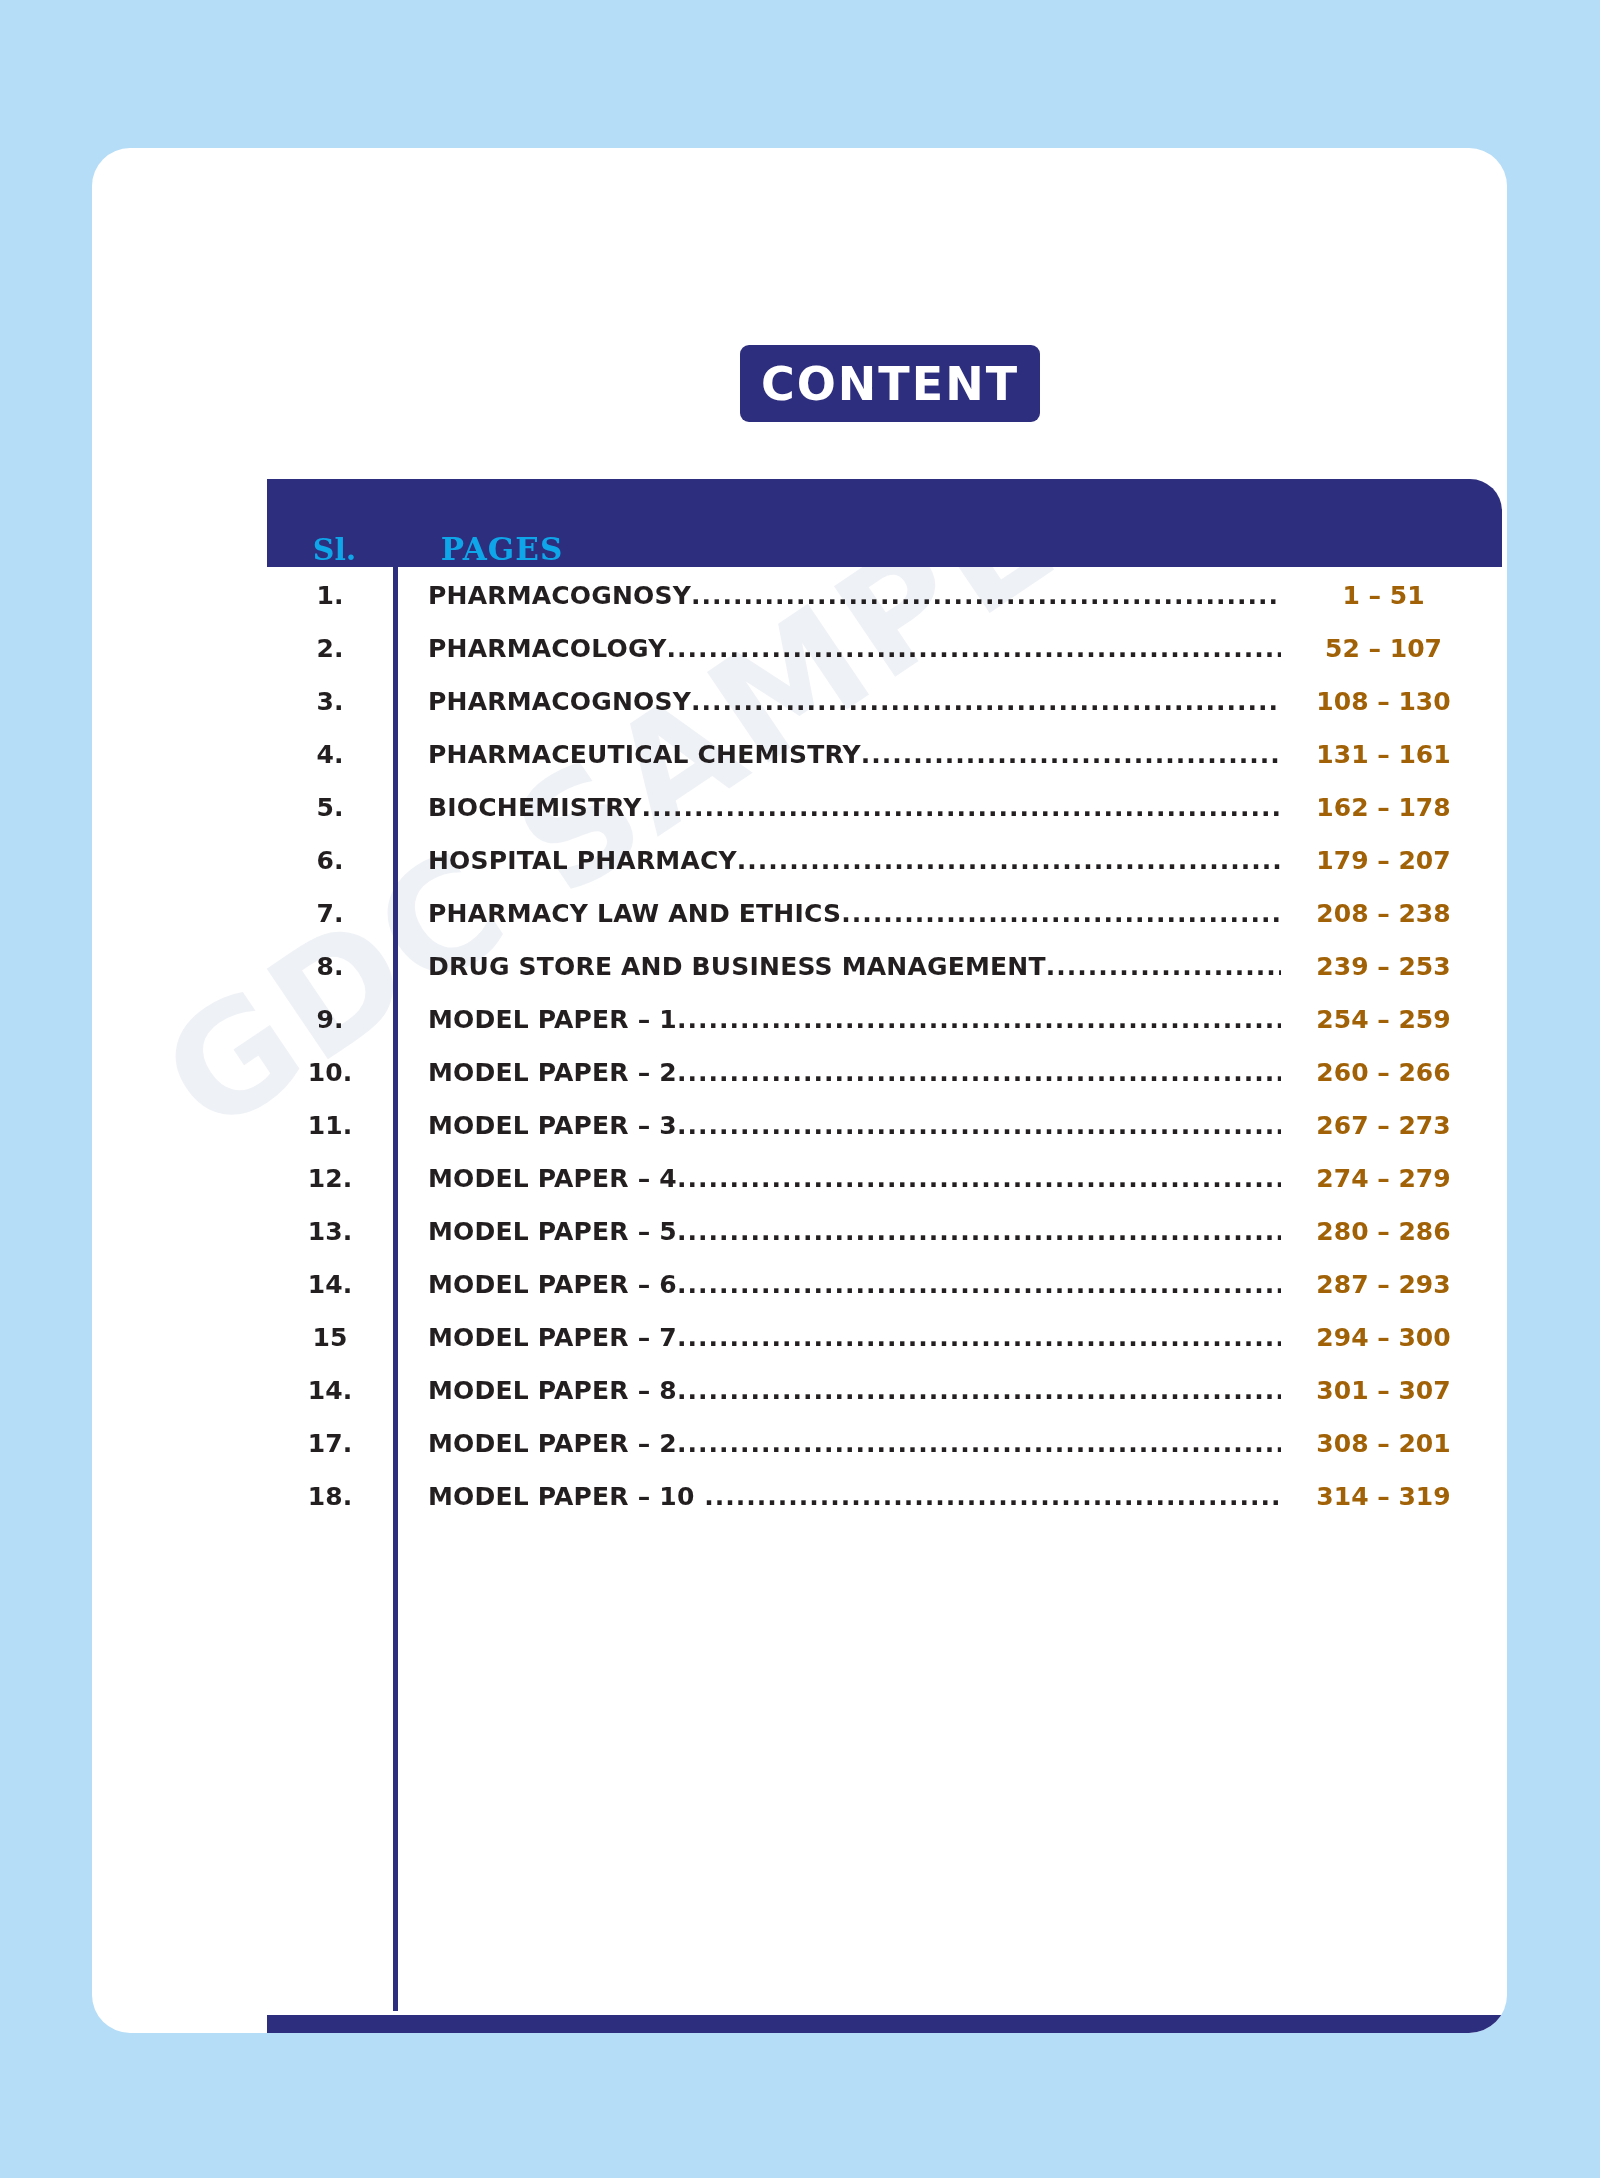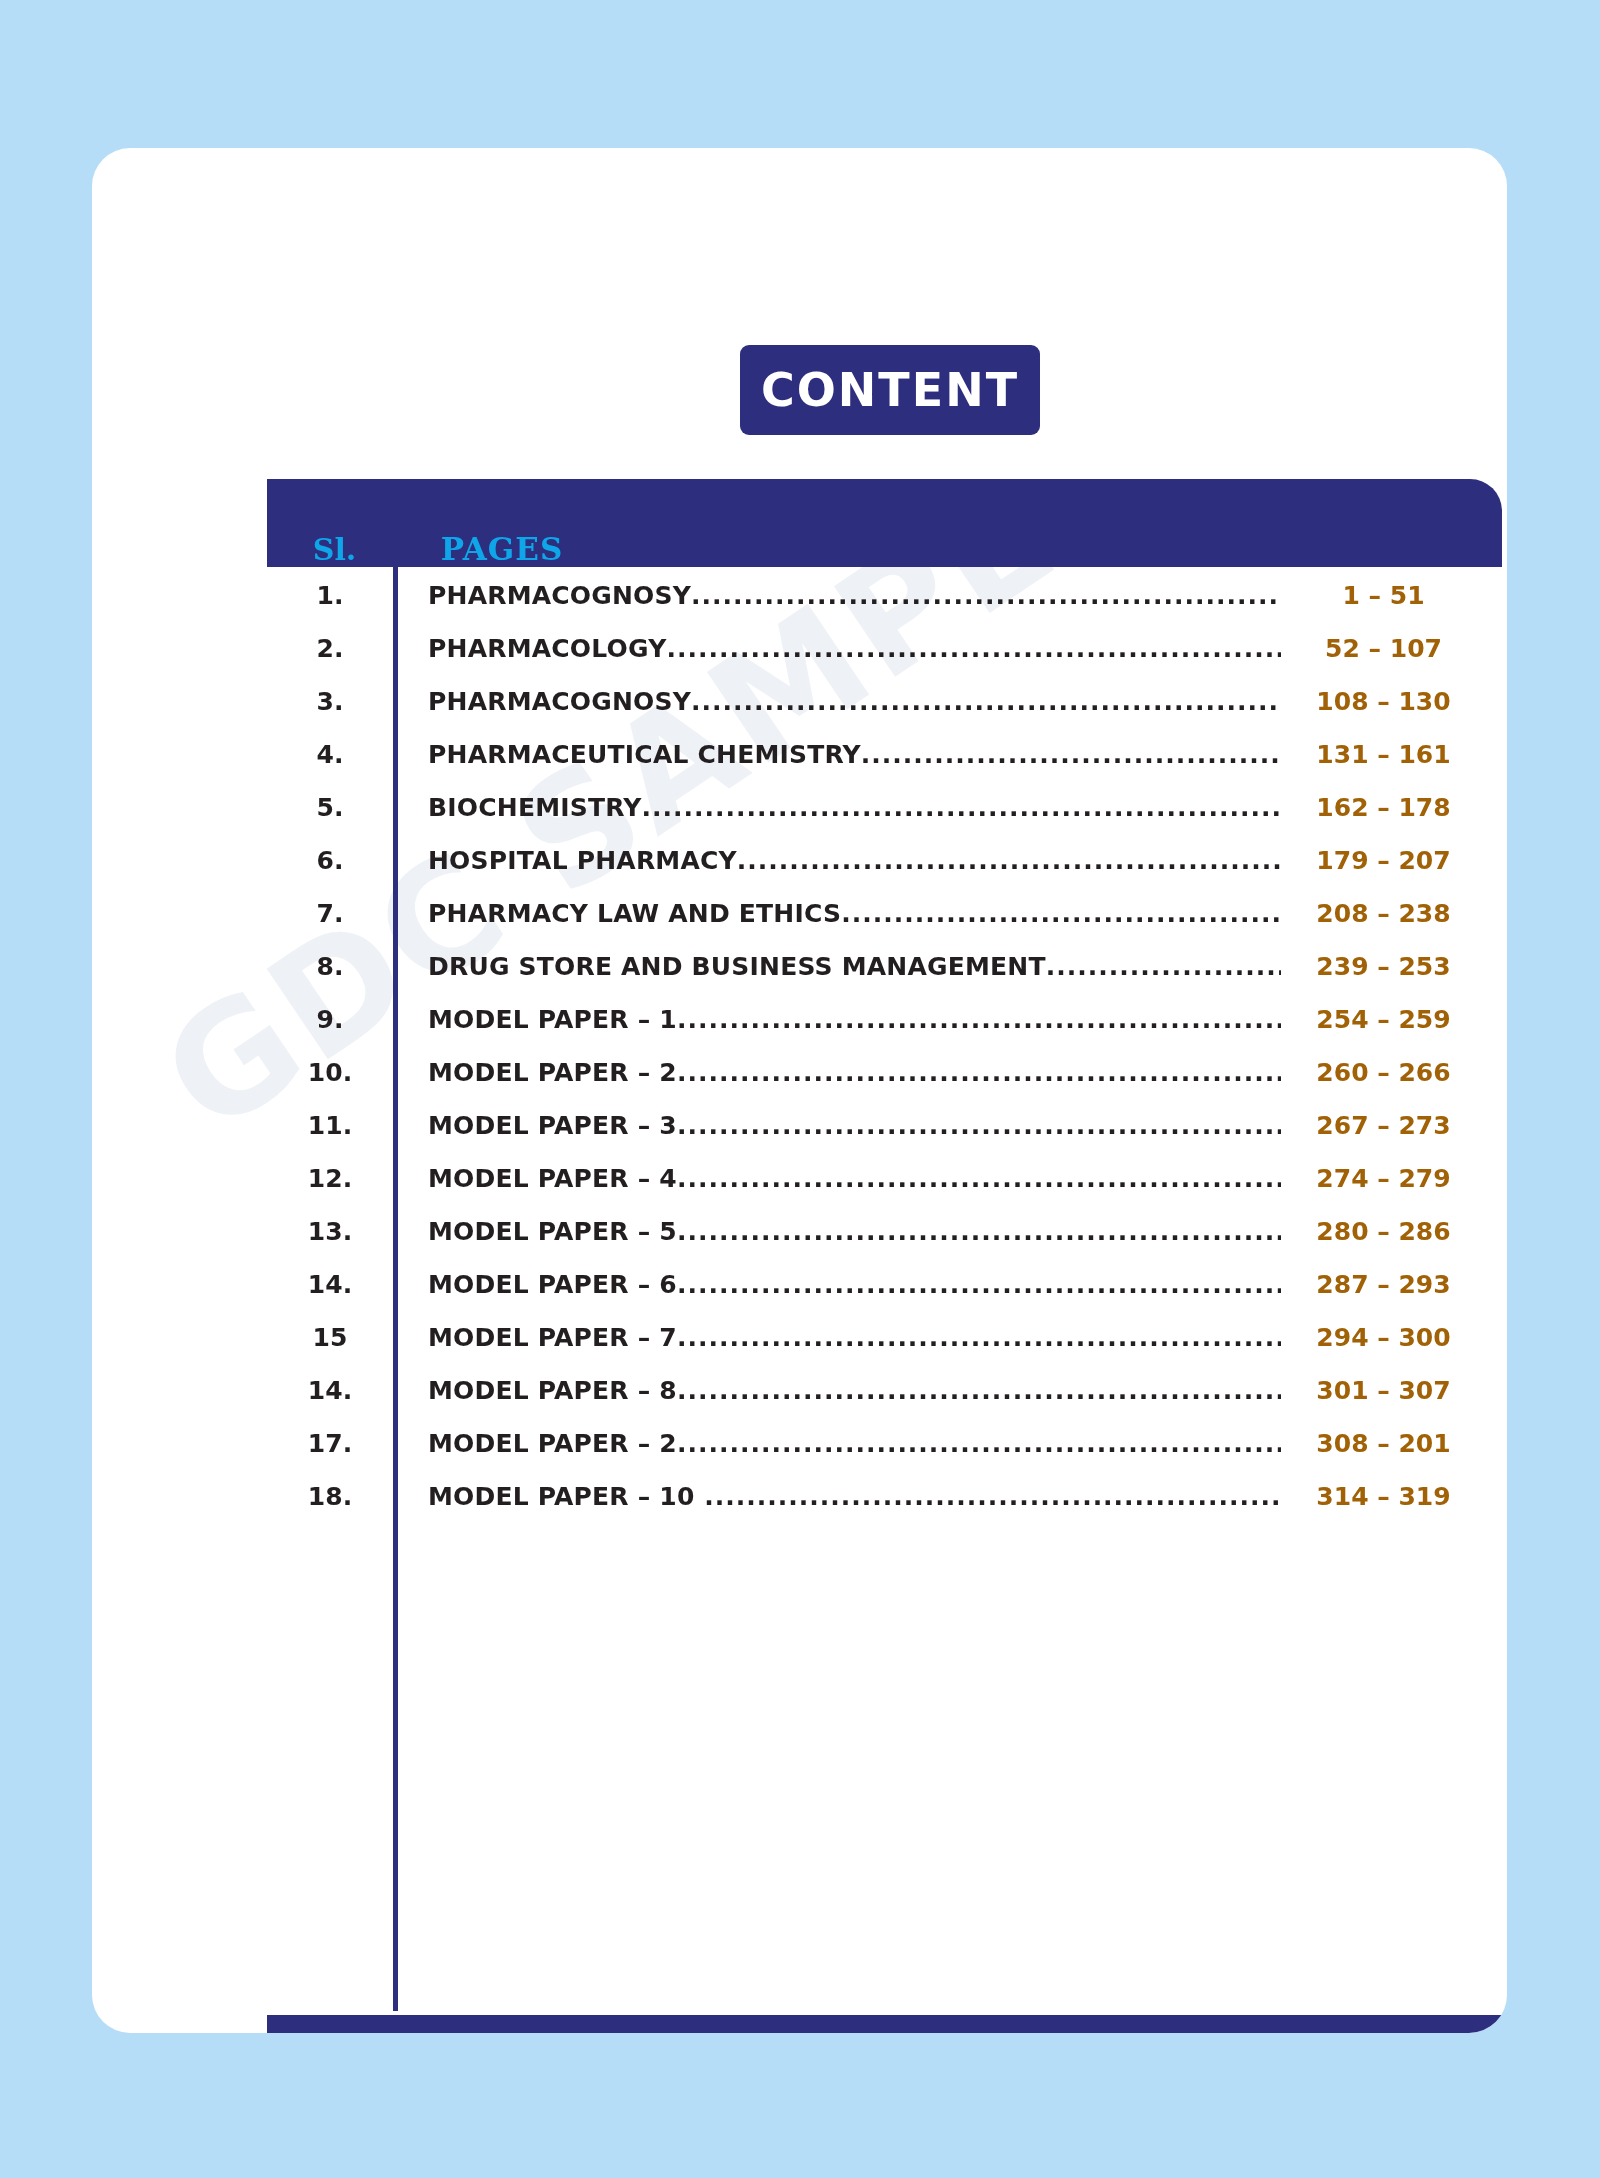--- a/index.html
+++ b/index.html
@@ -45,21 +45,21 @@
     white-space: nowrap;
     transform: rotate(-34deg);
     transform-origin: left center;
     letter-spacing: 4px;
   }
   .title-box {
     position: absolute;
     left: 648px;
     top: 197px;
     width: 300px;
-    height: 90px;
+    height: 77px;
     background: #2e2e7f;
     border-radius: 9px;
     display: flex;
     align-items: center;
     justify-content: center;
     z-index: 10;
   }
   .title-box .title-text {
     color: #ffffff;
     font-family: "DejaVu Sans", sans-serif;

